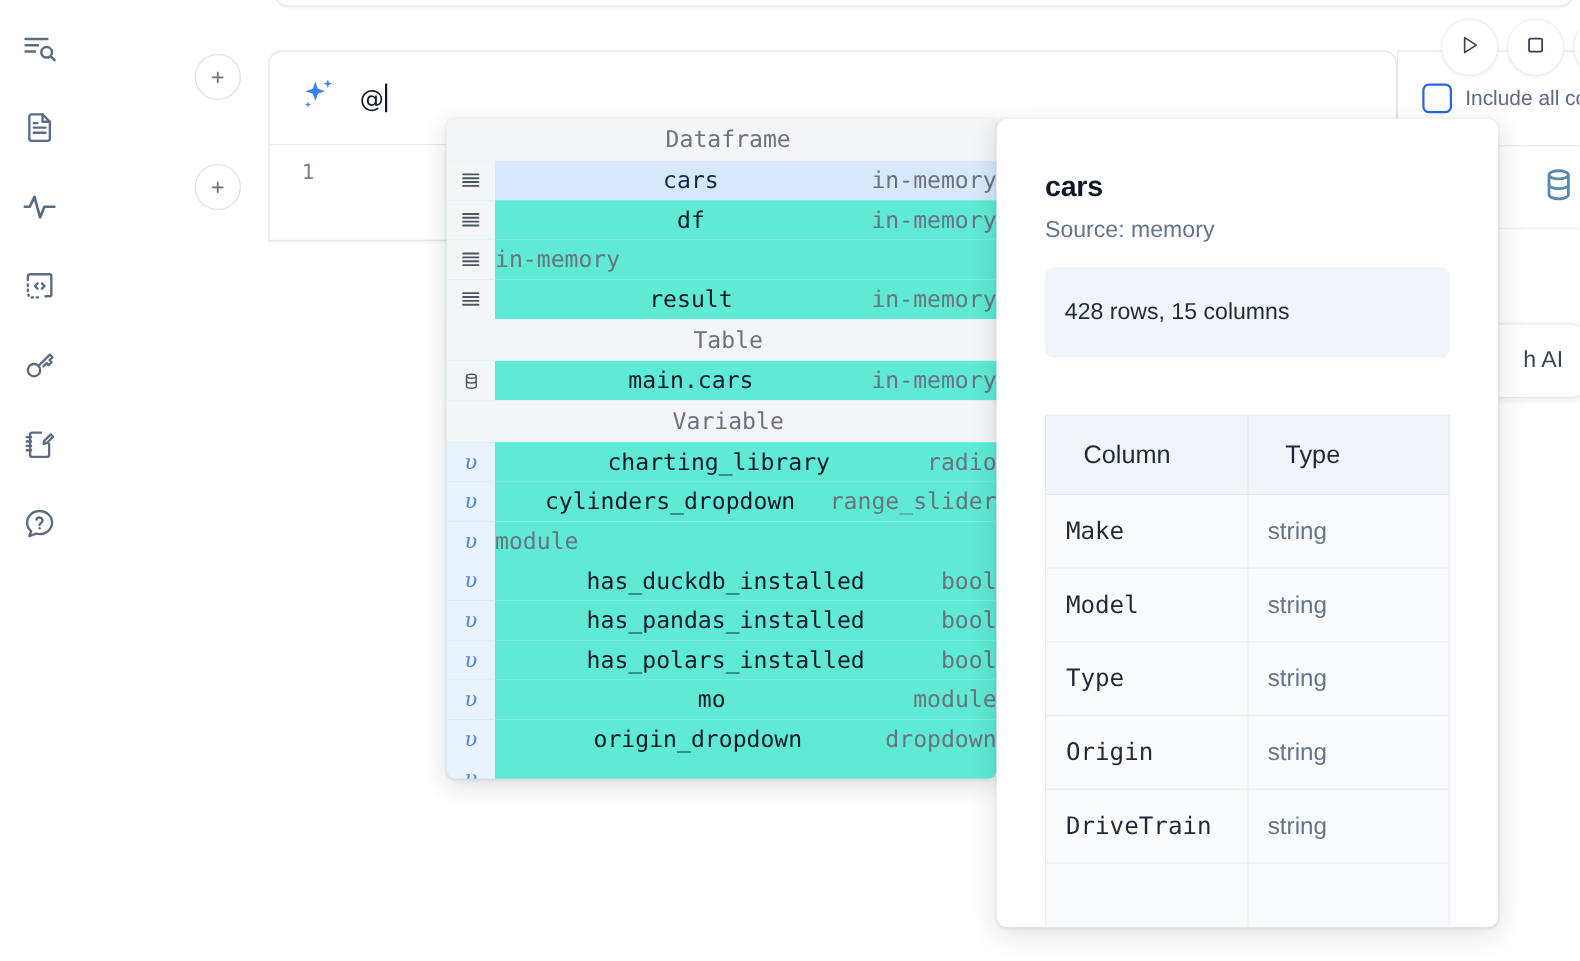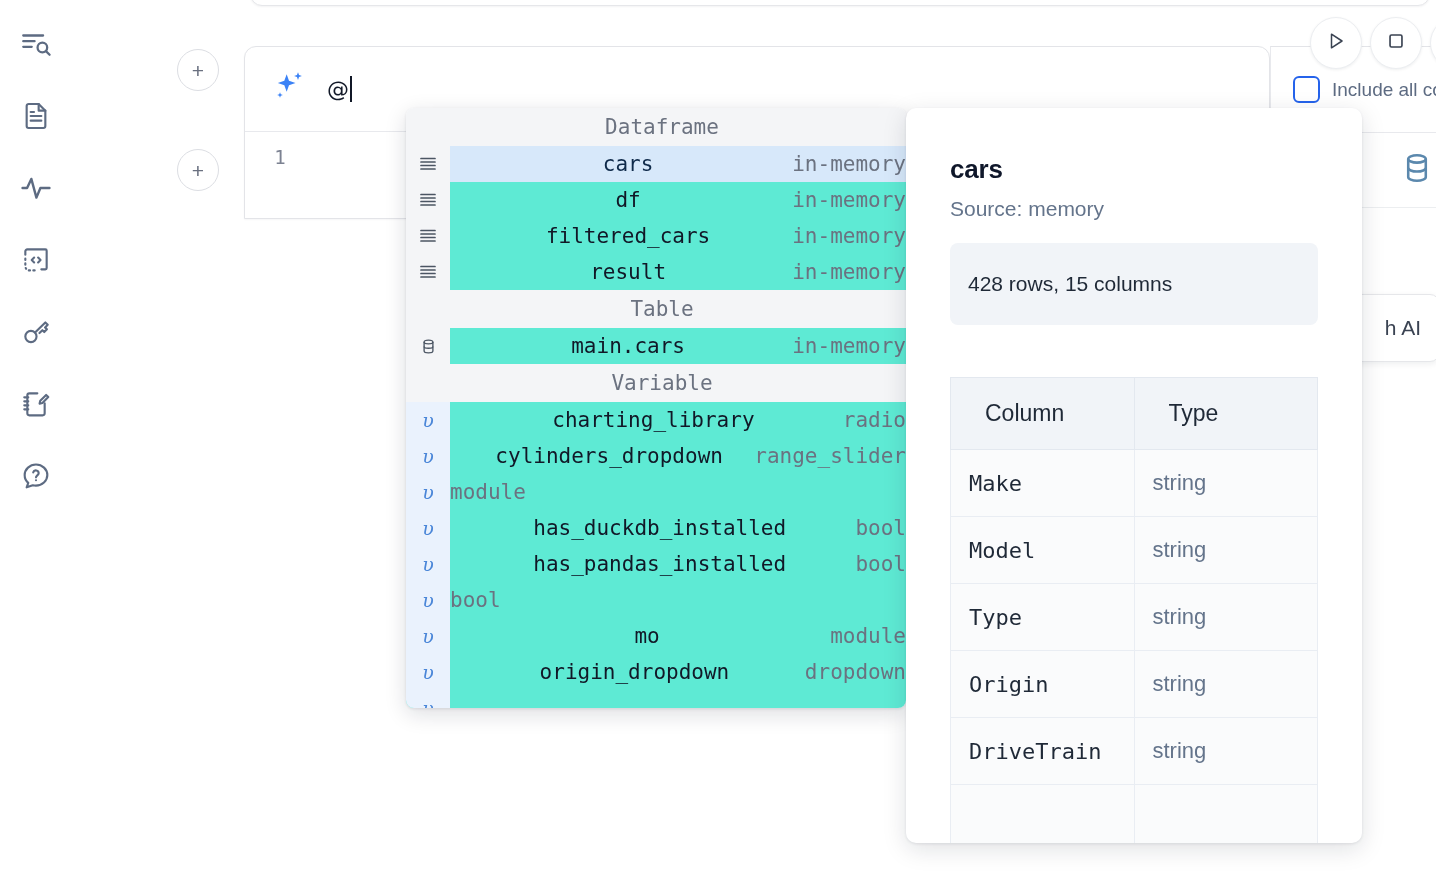--- a/index.html
+++ b/index.html
@@ -470,21 +470,20 @@
           <span class="ac-name">df</span>
           <span class="ac-meta">in-memory</span>
         </div>
 
         <div class="ac-row">
           <span class="ac-icon-cell">
             <svg width="18" height="18" viewBox="0 0 18 18" fill="none" stroke="currentColor" stroke-width="1.7" stroke-linecap="round">
               <path d="M2 3.5h14M2 7h14M2 10.5h14M2 14h14"></path>
             </svg>
           </span>
-          <span class="ac-name">filtered_cars</span>
           <span class="ac-meta">in-memory</span>
         </div>
 
         <div class="ac-row">
           <span class="ac-icon-cell">
             <svg width="18" height="18" viewBox="0 0 18 18" fill="none" stroke="currentColor" stroke-width="1.7" stroke-linecap="round">
               <path d="M2 3.5h14M2 7h14M2 10.5h14M2 14h14"></path>
             </svg>
           </span>
           <span class="ac-name">result</span>
@@ -526,20 +525,21 @@
           <span class="ac-name">has_duckdb_installed</span>
           <span class="ac-meta">bool</span>
         </div>
         <div class="ac-row var">
           <span class="ac-icon-cell">υ</span>
           <span class="ac-name">has_pandas_installed</span>
           <span class="ac-meta">bool</span>
         </div>
         <div class="ac-row var">
           <span class="ac-icon-cell">υ</span>
+          <span class="ac-name">has_polars_installed</span>
           <span class="ac-meta">bool</span>
         </div>
         <div class="ac-row var">
           <span class="ac-icon-cell">υ</span>
           <span class="ac-name">mo</span>
           <span class="ac-meta">module</span>
         </div>
         <div class="ac-row var">
           <span class="ac-icon-cell">υ</span>
           <span class="ac-name">origin_dropdown</span>

